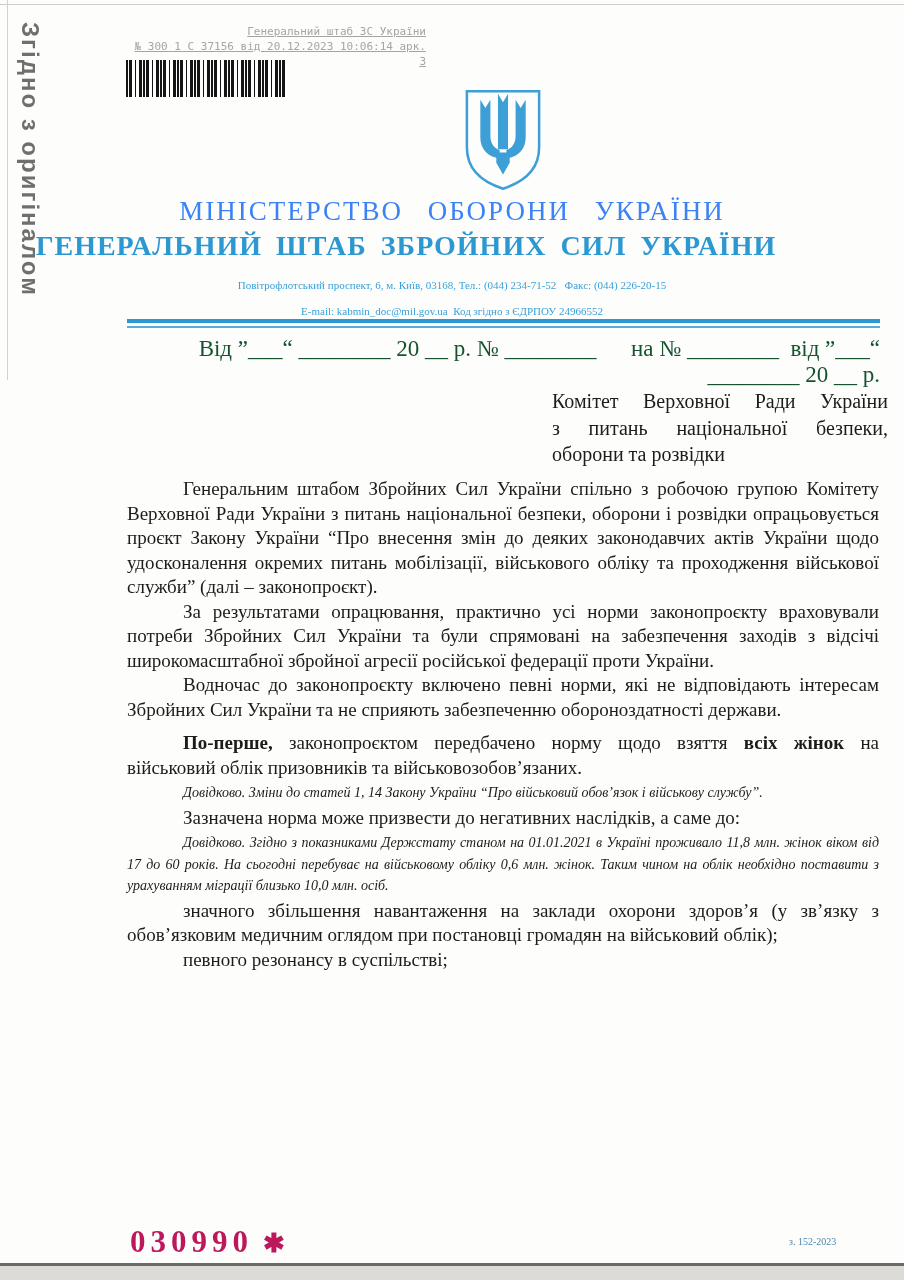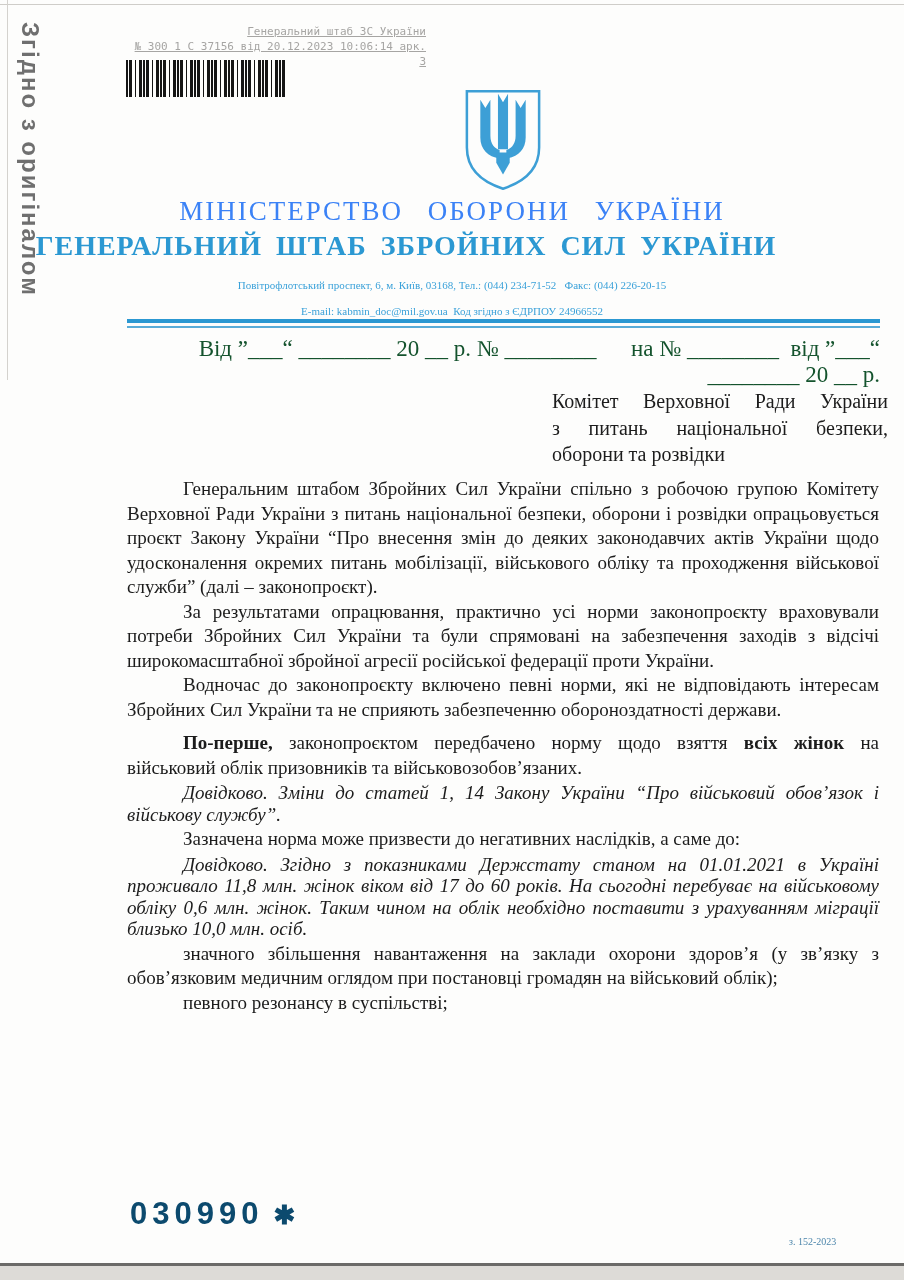--- a/index.html
+++ b/index.html
@@ -39,26 +39,26 @@
   
   .recipient{position:absolute;left:545px;top:388px;width:336px;color:#1c1c1c;
     font-size:20px;line-height:26.5px;margin-left:7px;}
   .recipient .just{text-align:justify;text-align-last:justify;}
 
   
   .body-text{position:absolute;left:127px;top:477px;width:752px;color:#1c1c1c;
     font-size:19px;line-height:24.5px;text-align:justify;}
   .body-text p{margin:0;text-indent:56px;}
   .body-text p.gap{margin-top:9px;}
-  .note{font-style:italic;font-size:19px;line-height:21.5px;margin-top:2px !important;margin-bottom:2px !important;}
+  .note{font-style:italic;font-size:14px;line-height:21.5px;margin-top:2px !important;margin-bottom:2px !important;}
   b.inline{font-weight:bold;}
 
   
-  .doc-number{position:absolute;left:130px;top:1196px;color:#0c4a6e;font-weight:bold;
-    font-size:31px;letter-spacing:5px;font-family:Liberation Sans, sans-serif;}
+  .doc-number{position:absolute;left:130px;top:1224px;color:#be185d;font-weight:bold;
+    font-size:31px;letter-spacing:5px;font-family:Liberation Serif, serif;}
   .doc-number .star{font-size:26px;letter-spacing:0;margin-left:10px;}
   .form-ref{position:absolute;left:789px;top:1236px;color:#4d86ab;font-size:10px;}
 </style>
 </head>
 <body>
 
 <div class="page">
   <div class="page-top-edge"></div>
   <div class="page-left-edge"></div>
 

